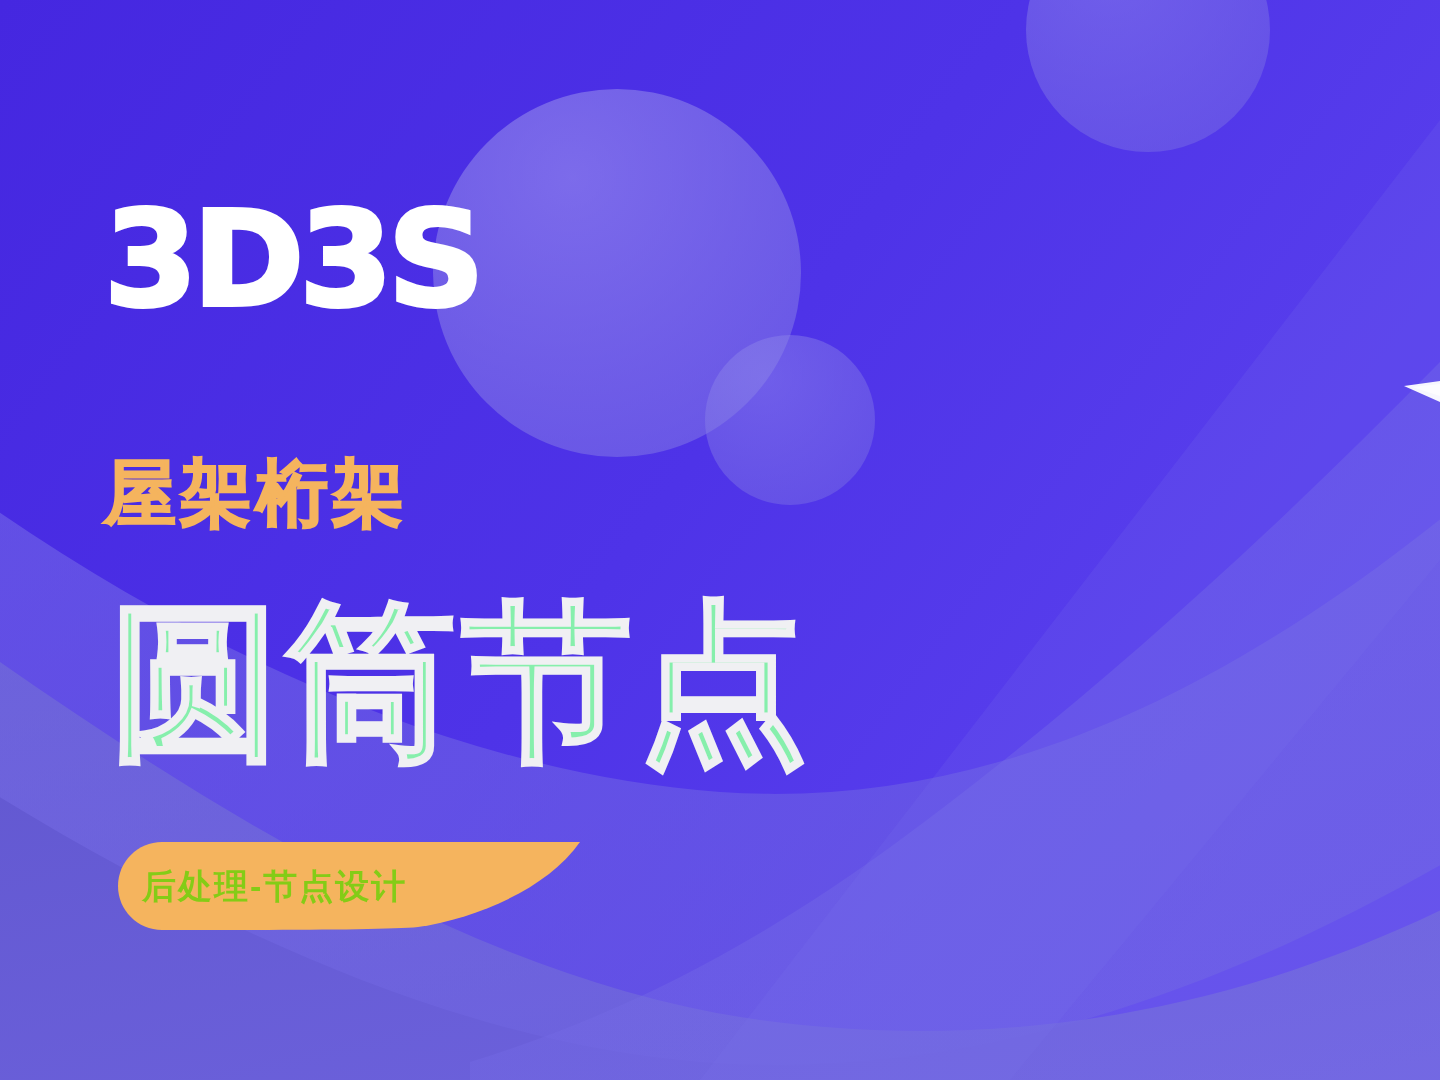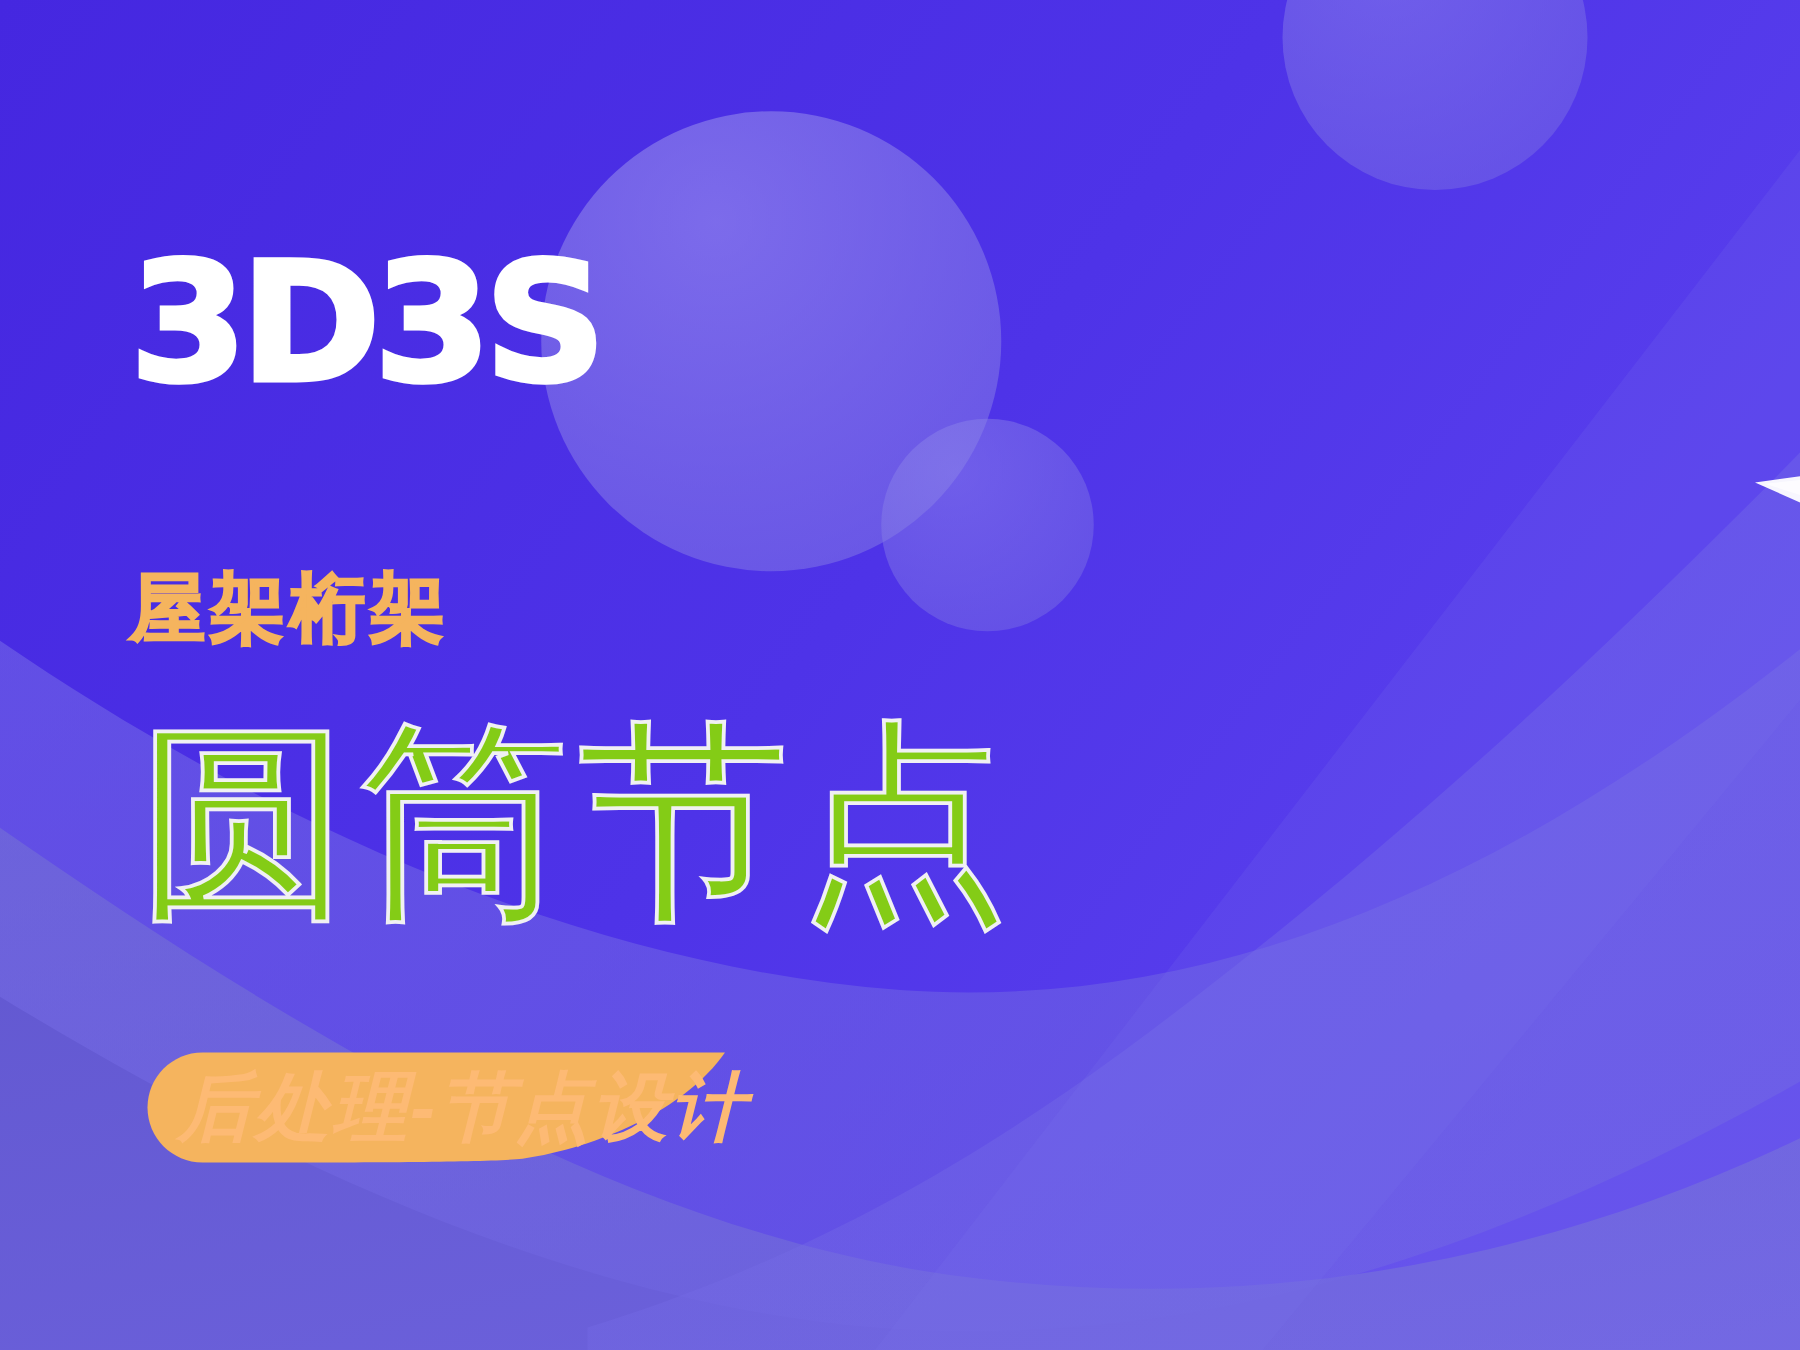--- a/index.html
+++ b/index.html
@@ -47,40 +47,40 @@
     transform-origin: left top;
     white-space: nowrap;
     user-select: none;
   }
 
   
   #subtitle {
     position: absolute;
     left: 104px;
     top: 413px;
-    font-size: 60px;
+    font-size: 72px;
     font-weight: 700;
     line-height: 1;
     letter-spacing: 4px;
     color: #f5b45e;
     -webkit-text-stroke: 2px #f5b45e;
     white-space: nowrap;
     user-select: none;
   }
 
   
   #headline {
     position: absolute;
     left: 110px;
-    top: 530px;
+    top: 553px;
     font-size: 170px;
-    font-weight: 400;
+    font-weight: 700;
     line-height: 1;
     letter-spacing: 6px;
-    color: #84cc16;
+    color: #86efac;
     -webkit-text-stroke: 3px #f0f0f3;
     white-space: nowrap;
     user-select: none;
   }
 
   
   .tag {
     position: absolute;
     top: 798px;
     height: 88px;
@@ -91,28 +91,27 @@
   .tag .tag-shape {
     position: absolute;
     left: 0; top: 0;
     width: 100%;
     height: 100%;
     overflow: visible;
   }
   .tag .tag-label {
     position: relative;
     z-index: 2;
-    color: #fdba74;
-    font-size: 60px;
+    color: #84cc16;
+    font-size: 34px;
     font-weight: 700;
     letter-spacing: 2px;
     line-height: 1;
     white-space: nowrap;
     user-select: none;
-    font-style: italic;
   }
   #tag-1 { left: 118px; width: 462px; }
   #tag-1 .tag-label { margin-left: 24px; }
   #tag-2 { left: 673px; width: 545px; }
   #tag-2 .tag-label { margin-left: 68px; }
 </style>
 </head>
 <body>
 
 <div id="stage">

